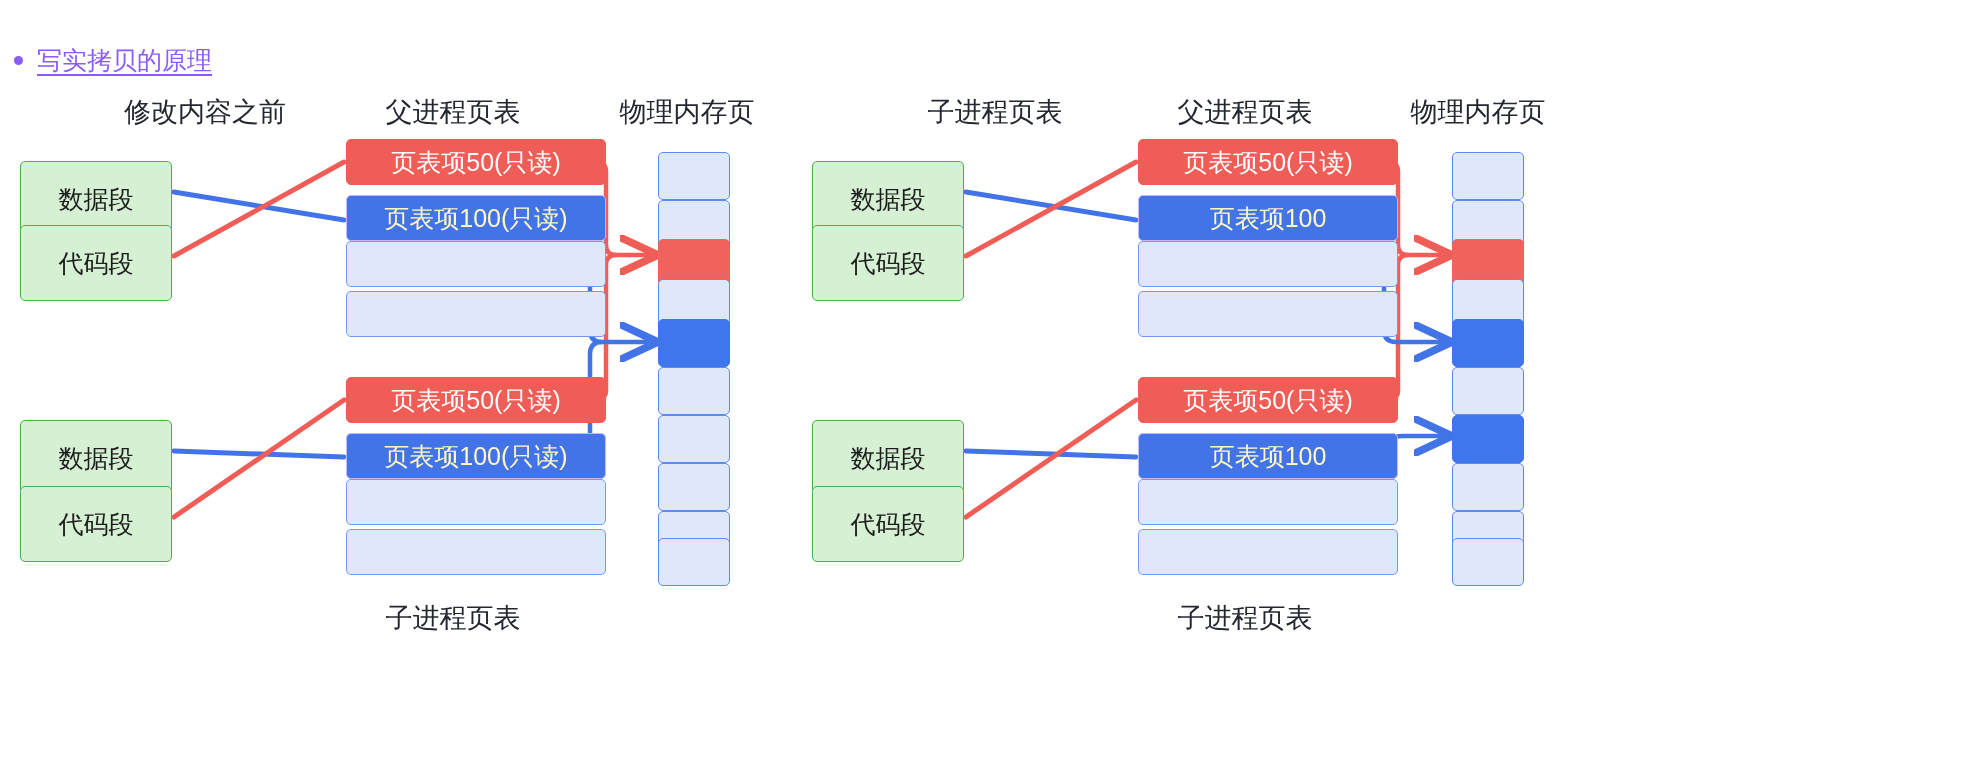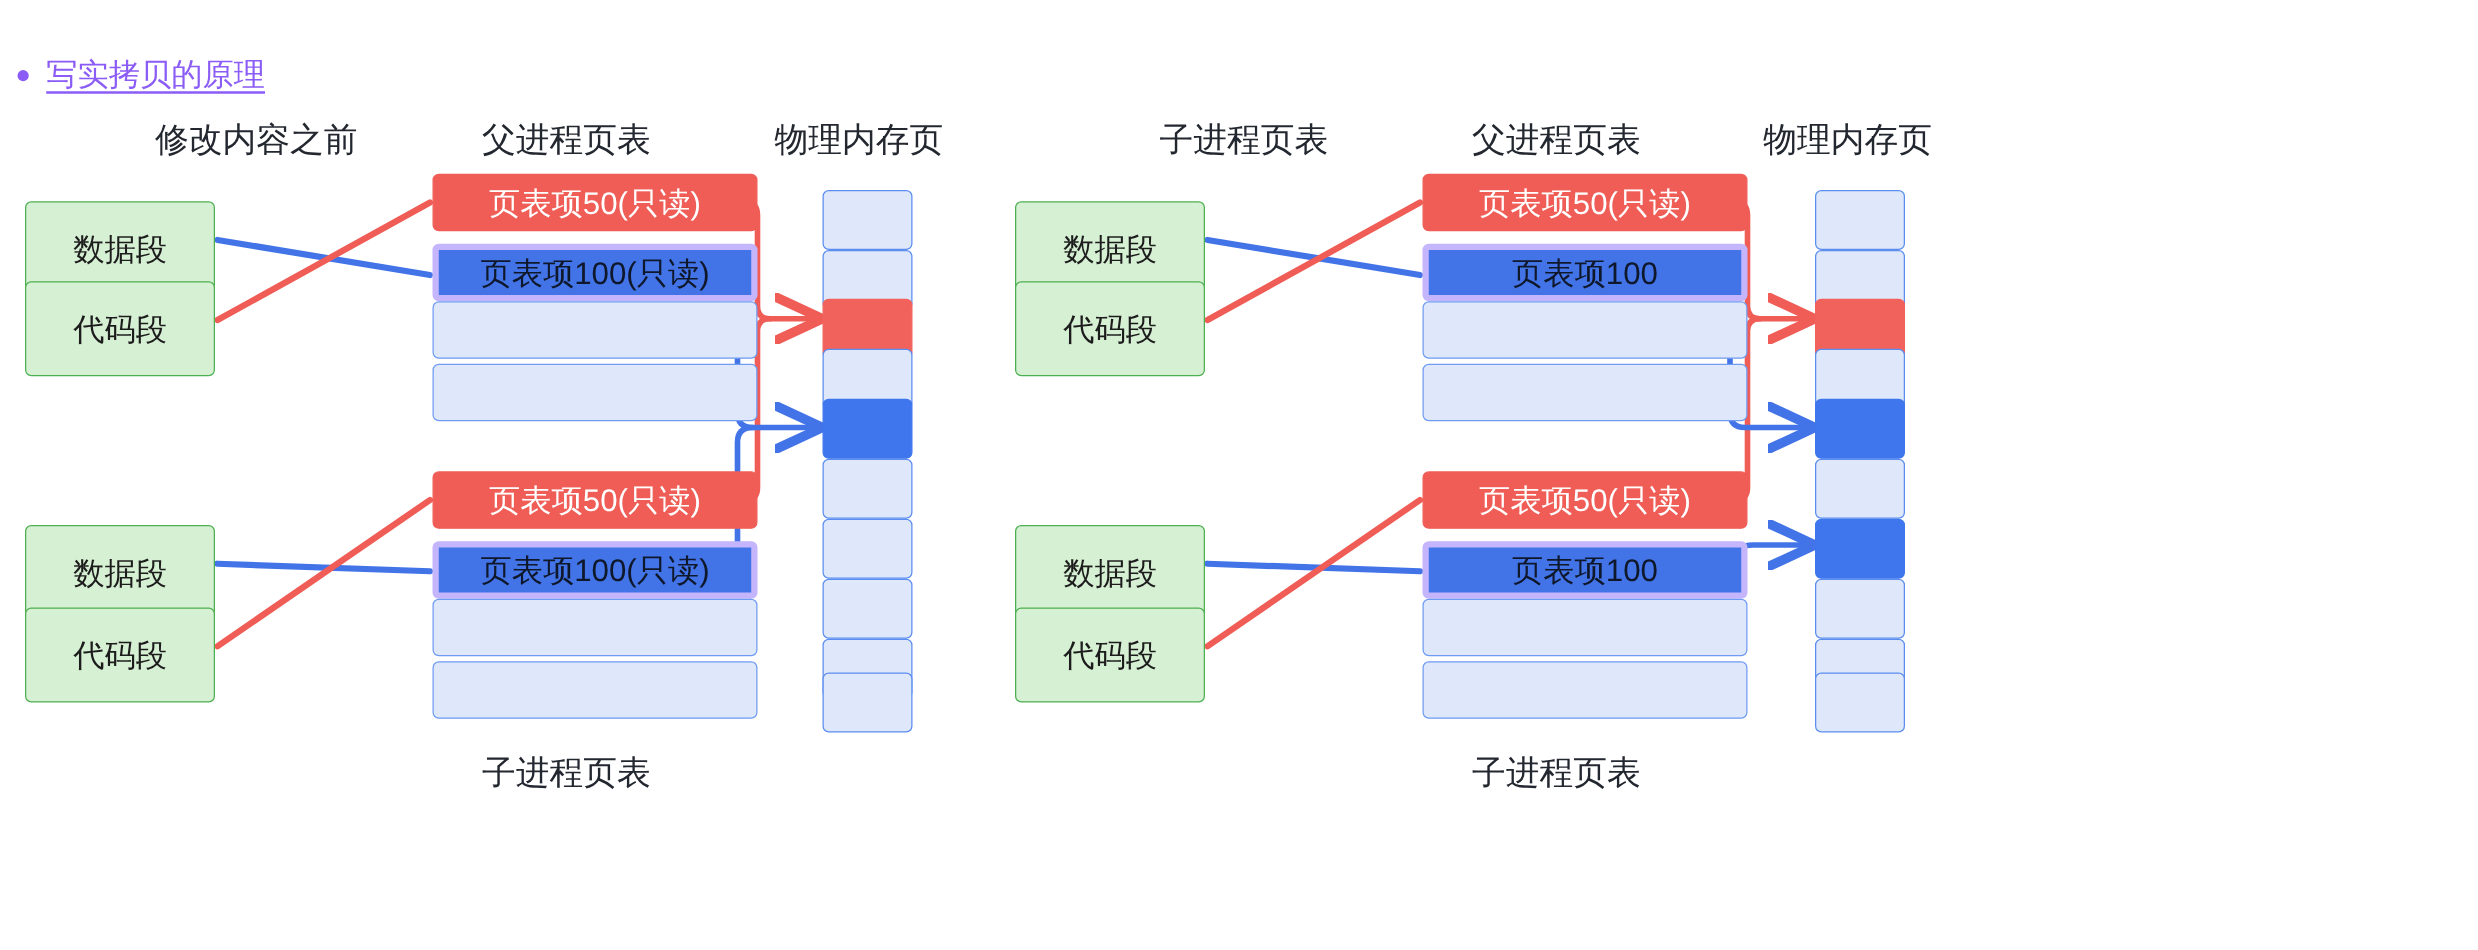--- a/index.html
+++ b/index.html
@@ -35,21 +35,21 @@
     font-size:25px;color:#1c1c1c;box-sizing:border-box;
   }
 
   
   .pt-row{
     position:absolute;width:260px;height:46px;box-sizing:border-box;
     display:flex;align-items:center;justify-content:center;
     font-size:25px;white-space:nowrap;
   }
   .pt-red{background:#ef5d56;color:#ffffff;border:1px solid #ef5d56;border-radius:5px;}
-  .pt-blue{background:#4274e8;color:#0f172a;border:5px solid #c4b5fd;border-radius:5px;}
+  .pt-blue{background:#4274e8;color:#fef9c3;border:1px solid #c4b5fd;border-radius:5px;}
   .pt-empty{background:#dfe7fb;border:1.4px solid #6f9bf2;border-radius:5px;}
 
   
   .mem{
     position:absolute;width:72px;height:48px;box-sizing:border-box;
     border:1.6px solid #5b8def;border-radius:5px;background:#dfe7fb;
   }
   .mem-red{background:#f2625c;border-color:#f2625c;}
   .mem-blue{background:#3f76ee;border-color:#3f76ee;}
 

